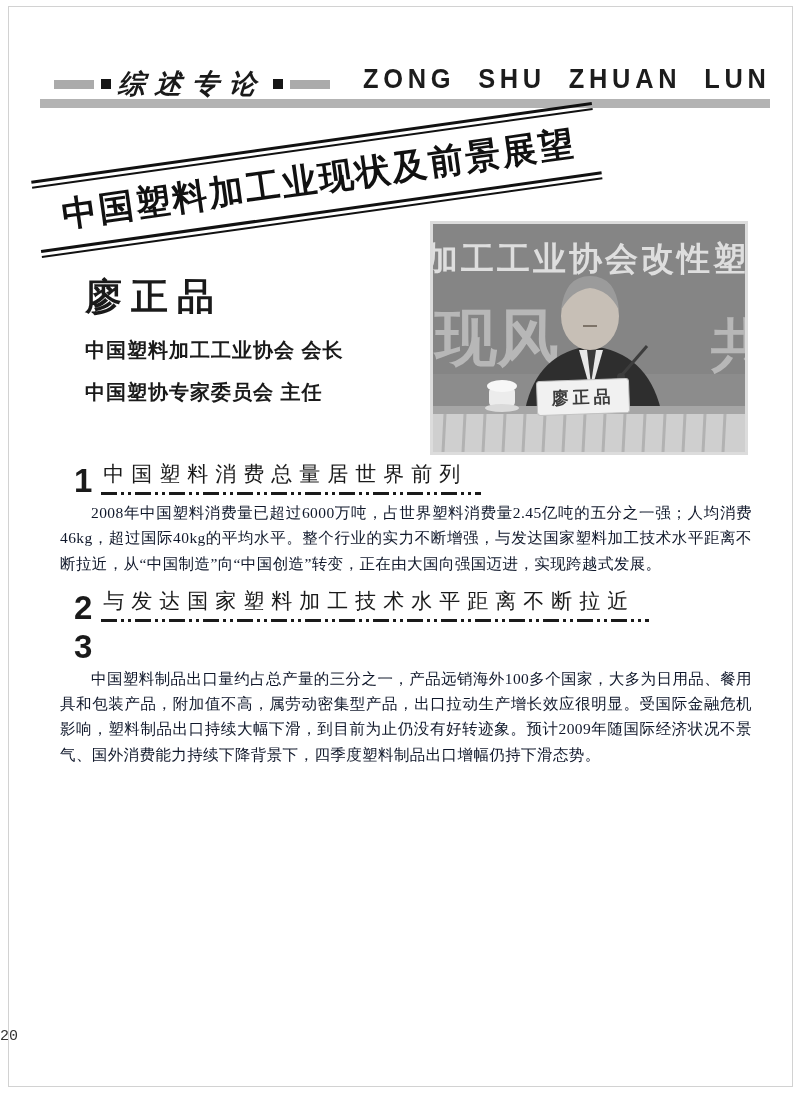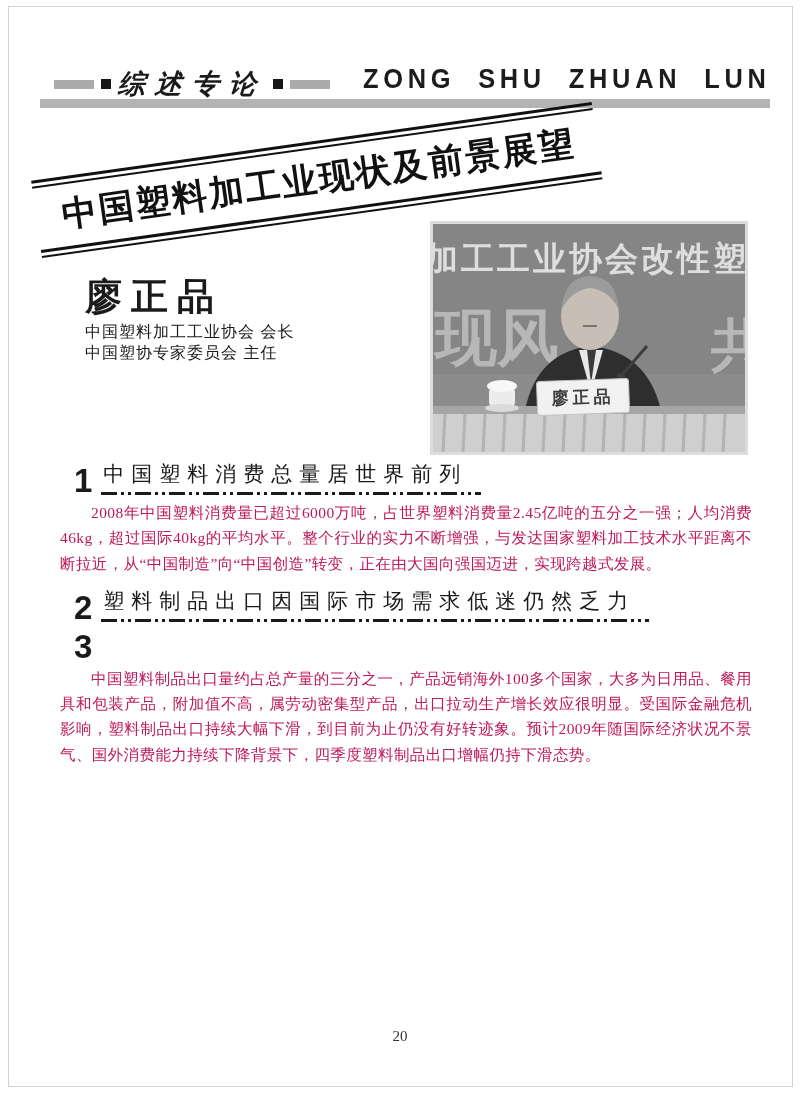--- a/index.html
+++ b/index.html
@@ -22,41 +22,41 @@
 
   
   .banner{position:absolute;left:42px;top:180px;width:566px;transform:rotate(-8deg);transform-origin:left bottom;}
   .dline{height:3px;border-top:3px solid #111;border-bottom:2px solid #111;}
   .banner-title{font-family:"Liberation Sans","DejaVu Sans",sans-serif;font-weight:900;font-size:35px;
           letter-spacing:2px;padding:7px 0 8px 26px;white-space:nowrap;color:#111;}
 
   
   .author{position:absolute;left:85px;top:272px;width:340px;}
   .author-name{font-size:37px;font-weight:700;letter-spacing:9px;font-family:"Liberation Serif","DejaVu Serif",serif;}
-  .author-title{font-family:"Liberation Sans","DejaVu Sans",sans-serif;
-          font-size:16px;font-weight:400;letter-spacing:1px;white-space:nowrap;}
+  .author-title{margin-top:15px;font-family:"Liberation Sans","DejaVu Sans",sans-serif;
+          font-size:20px;font-weight:700;letter-spacing:1px;white-space:nowrap;}
 
   
   .photo{position:absolute;left:430px;top:221px;width:312px;height:228px;border:3px solid #dcdcdc;background:#8f8f8f;}
   .photo svg{display:block;}
 
   
   .content{position:absolute;left:60px;top:460px;width:692px;}
   .sec-head{display:flex;align-items:flex-end;margin:11px 0 5px 14px;}
   .sec-head.first{margin-top:0;}
   .sec-num{font-family:"Liberation Sans","DejaVu Sans",sans-serif;font-size:33px;font-weight:800;
           line-height:.85;margin-right:9px;}
   .sec-title{font-size:21px;font-weight:400;letter-spacing:7px;padding:0 14px 7px 2px;white-space:nowrap;
           font-family:"DejaVu Serif","Liberation Serif",serif;
           background-image:repeating-linear-gradient(to right,#1a1a1a 0 16px,transparent 16px 20px,#1a1a1a 20px 23px,transparent 23px 27px,#1a1a1a 27px 30px,transparent 30px 34px);
           background-repeat:repeat-x;background-position:0 100%;background-size:34px 3px;}
-  .para{margin:0;font-size:15.5px;line-height:1.63;text-align:justify;text-indent:2em;letter-spacing:.4px;color:#be185d;}
+  .para{margin:0;font-size:15.5px;line-height:1.63;text-align:justify;text-indent:2em;letter-spacing:.4px;color:#0f172a;}
 
-  .page-num{position:absolute;left:0;right:0;top:1028px;text-align:center;
-          font-family:Liberation Serif, serif;font-size:15px;color:#333;}
+  .page-num{position:absolute;left:0;right:0;top:1028px;
+          font-family:Liberation Mono, monospace;font-size:15px;color:#333;}
 </style>
 </head>
 <body>
 
 <div class="page">
   <div class="page-border"></div>
 
   <div class="hdr">
     <div class="hdr-left">
       <span class="bar-gray"></span>
@@ -136,21 +136,21 @@
   <div class="content">
 
     <div class="sec-head first">
       <span class="sec-num">1</span>
       <span class="sec-title">中国塑料消费总量居世界前列</span>
     </div>
     <p class="para">2008年中国塑料消费量已超过6000万吨，占世界塑料消费量2.45亿吨的五分之一强；人均消费46kg，超过国际40kg的平均水平。整个行业的实力不断增强，与发达国家塑料加工技术水平距离不断拉近，从“中国制造”向“中国创造”转变，正在由大国向强国迈进，实现跨越式发展。</p>
 
     <div class="sec-head">
       <span class="sec-num">2</span>
-      <span class="sec-title">塑料制品出口因国际市场需求低迷仍然乏力</span>
+      <span class="sec-title">与发达国家塑料加工技术水平距离不断拉近</span>
     </div>
 
     <div class="sec-head">
       <span class="sec-num">3</span>
     </div>
     <p class="para">中国塑料制品出口量约占总产量的三分之一，产品远销海外100多个国家，大多为日用品、餐用具和包装产品，附加值不高，属劳动密集型产品，出口拉动生产增长效应很明显。受国际金融危机影响，塑料制品出口持续大幅下滑，到目前为止仍没有好转迹象。预计2009年随国际经济状况不景气、国外消费能力持续下降背景下，四季度塑料制品出口增幅仍持下滑态势。</p>
 
   </div>
 
   <div class="page-num">20</div>

